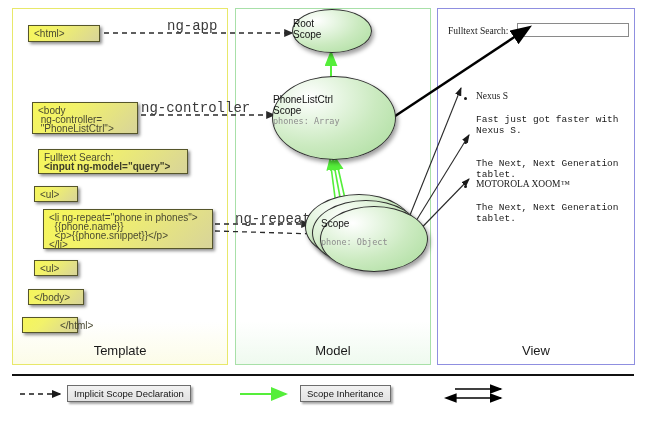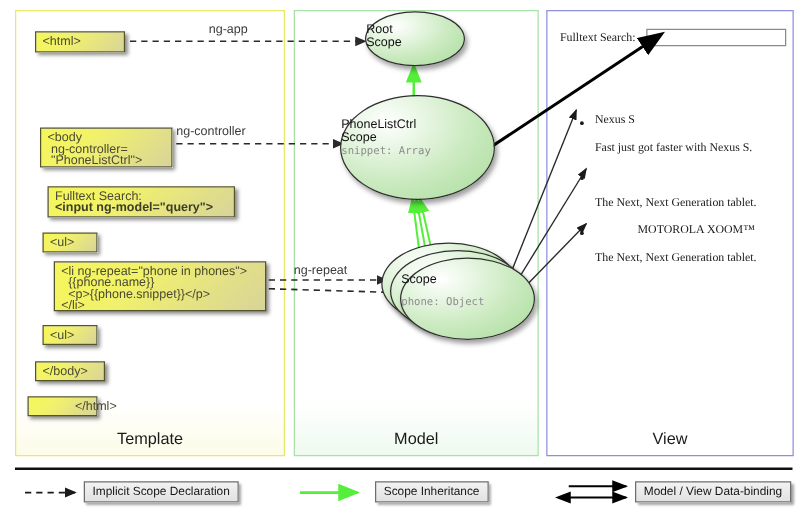--- a/index.html
+++ b/index.html
@@ -47,25 +47,25 @@
   .prop-dim{color:#8d8d8d;}
 
   
   #view-inner{position:absolute;left:0;top:0;width:100%;height:100%;
      font-family:"Liberation Serif",serif;color:#1a1a1a;}
   .v-searchlabel{position:absolute;left:10px;top:17px;font-size:9.5px;}
   .v-searchbox{position:absolute;left:79px;top:14px;width:112px;height:14px;
      border:1px solid #8a8a8a;background:#fff;box-sizing:border-box;}
   .v-item{position:absolute;font-size:9.5px;}
   .v-bullet{position:absolute;width:3px;height:3px;border-radius:50%;background:#1a1a1a;}
-  .v-snippet{position:absolute;font-size:9.5px;}
-
-  
-  .conn-label{position:absolute;font-family:Liberation Sans, sans-serif;
-     font-size:10px;color:#3a3a3a;white-space:nowrap;}
+  .v-snippet{position:absolute;font-size:9.5px;font-family:Liberation Mono, monospace;}
+
+  
+  .conn-label{position:absolute;font-family:Liberation Mono, monospace;
+     font-size:14px;color:#3a3a3a;white-space:nowrap;}
 
   
   #legend{position:absolute;left:12px;top:374px;width:622px;height:44px;}
   #legend-rule{position:absolute;left:0;top:0;width:622px;height:2px;background:#111;}
   .leg-box{position:absolute;border:1px solid #6d6d6d;
      background:linear-gradient(180deg,#f2f2f2 0%,#e2e2e2 100%);
      box-shadow:2px 2px 2px rgba(0,0,0,.35);
      font-size:9.5px;color:#141414;padding:2px 6px;box-sizing:border-box;
      font-family:"Liberation Sans",sans-serif;white-space:nowrap;}
 
@@ -91,21 +91,21 @@
       <div class="v-searchbox"></div>
 
       <div class="v-bullet" style="left:26px;top:88px;"></div>
       <div class="v-item" style="left:38px;top:82px;">Nexus S</div>
       <div class="v-snippet" style="left:38px;top:105px;">Fast just got faster with Nexus S.</div>
 
       <div class="v-bullet" style="left:26px;top:132px;"></div>
       <div class="v-snippet" style="left:38px;top:149px;">The Next, Next Generation tablet.</div>
 
       <div class="v-bullet" style="left:26px;top:176px;"></div>
-      <div class="v-item" style="left:38px;top:170px;margin-left:34px;">MOTOROLA XOOM™</div>
+      <div class="v-item" style="left:38px;top:170px;">MOTOROLA XOOM™</div>
       <div class="v-snippet" style="left:38px;top:193px;">The Next, Next Generation tablet.</div>
     </div>
   </div>
 
   <svg id="arrows" viewBox="0 0 645 425">
     <defs>
       <marker id="mk-dash" markerWidth="7" markerHeight="7" refX="6" refY="3" orient="auto">
         <path d="M0,0 L7,3 L0,6 z" fill="#2a2a2a"></path>
       </marker>
       <marker id="mk-green" markerWidth="8" markerHeight="8" refX="7" refY="3.2" orient="auto">
@@ -169,21 +169,21 @@
   <div class="codebox" style="left:22px;top:317px;width:56px;height:16px;padding-left:37px;">&lt;/html&gt;</div>
 
   <div class="ellipse" id="root-scope" style="left:292px;top:9px;width:80px;height:44px;padding-top:8px;">
     <div class="ell-title">Root</div>
     <div class="ell-title">Scope</div>
   </div>
 
   <div class="ellipse" id="phonelist-scope" style="left:272px;top:76px;width:124px;height:84px;padding-top:17px;">
     <div class="ell-title">PhoneListCtrl</div>
     <div class="ell-title">Scope</div>
-    <div class="ell-prop prop-dim">snippet: Array</div>
+    <div class="ell-prop prop-dim">phones: Array</div>
   </div>
 
   <div class="ellipse" style="left:305px;top:194px;width:108px;height:66px;"></div>
   <div class="ellipse" style="left:312px;top:200px;width:108px;height:66px;"></div>
   <div class="ellipse" id="repeater-scope" style="left:320px;top:206px;width:108px;height:66px;padding-top:11px;">
     <div class="ell-title">Scope</div>
     <div class="ell-prop prop-dim" style="margin-top:8px;">phone: Object</div>
   </div>
 
   <div id="legend">
@@ -205,16 +205,15 @@
         </marker>
       </defs>
       <line x1="8" y1="20" x2="48" y2="20" stroke="#1a1a1a" stroke-width="1.4" stroke-dasharray="5,4" marker-end="url(#lg-dash)"></line>
       <line x1="228" y1="20" x2="274" y2="20" stroke="#55ee3a" stroke-width="2.2" marker-end="url(#lg-green)"></line>
       <line x1="443" y1="15" x2="489" y2="15" stroke="#000" stroke-width="1.6" marker-end="url(#lg-blk)"></line>
       <line x1="443" y1="24" x2="489" y2="24" stroke="#000" stroke-width="1.6" marker-end="url(#lg-blk)" marker-start="url(#lg-blk-s)"></line>
     </svg>
 
     <div class="leg-box" style="left:288px;top:11px;">Scope Inheritance</div>
     <div class="leg-box" style="left:55px;top:11px;">Implicit Scope Declaration</div>
-    <div class="leg-box" style="left:496px;top:11px;">Model / View Data-binding</div>
   </div>
 
 </div>
 
 </body></html>

